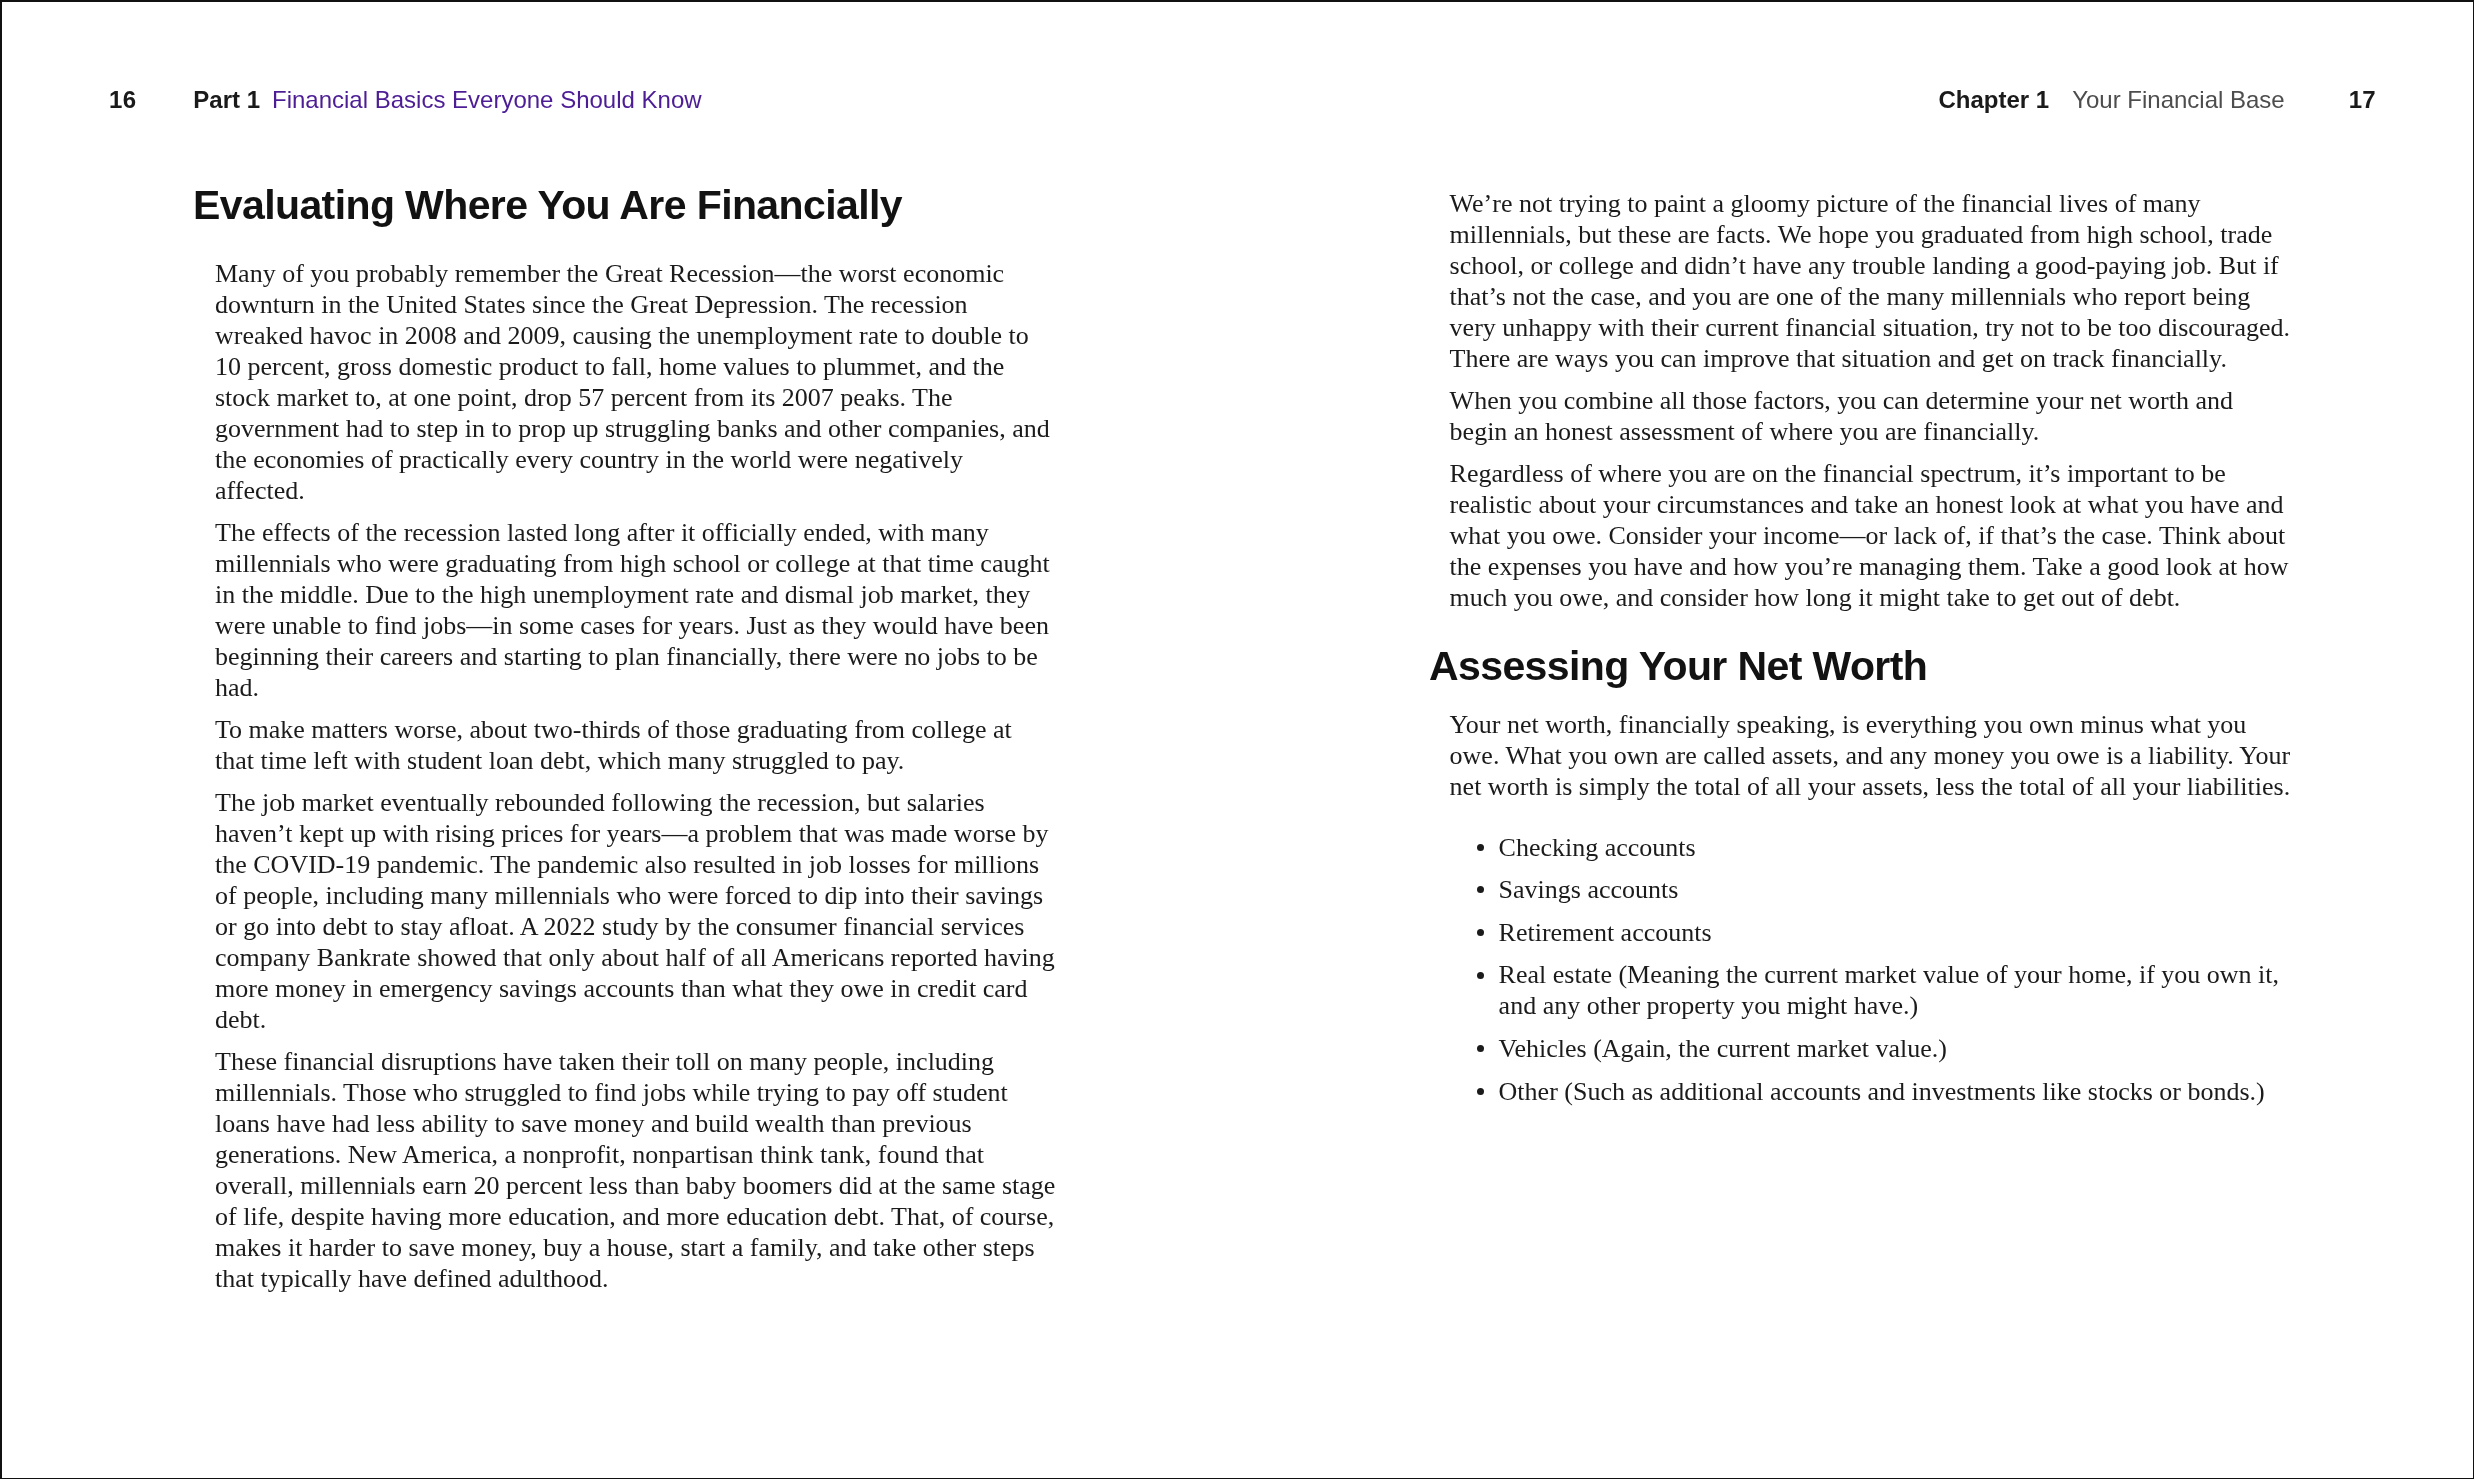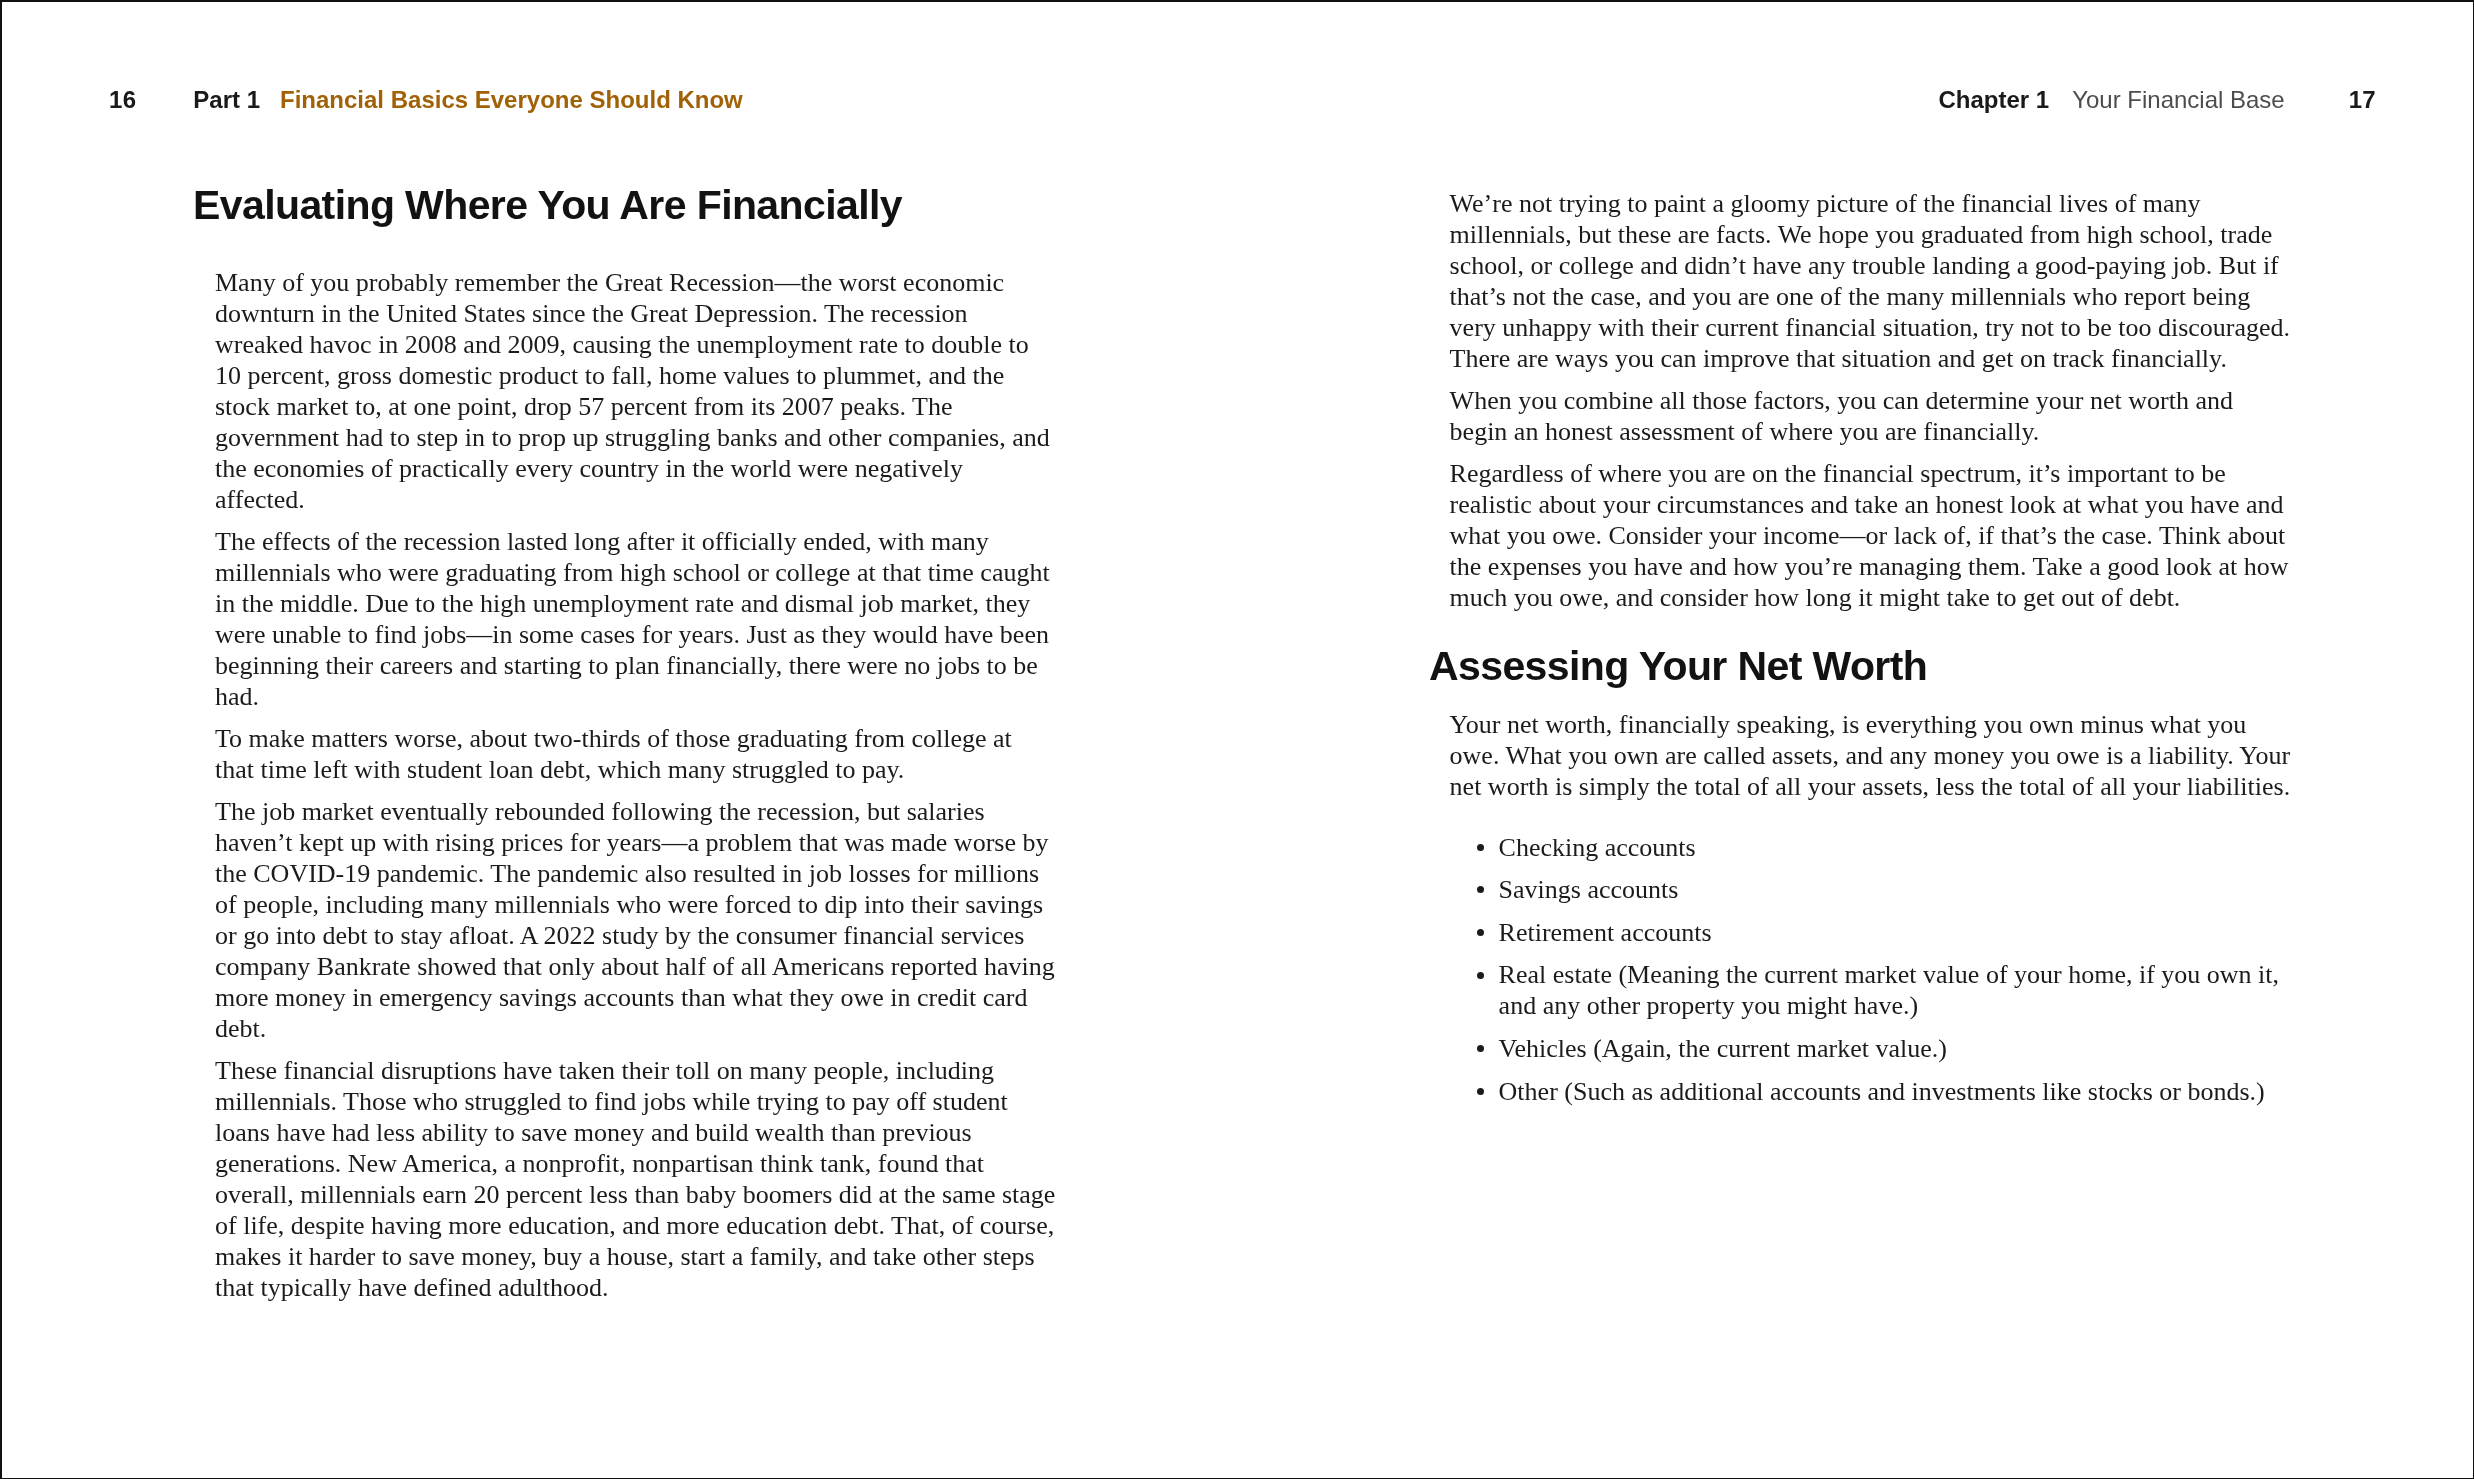--- a/index.html
+++ b/index.html
@@ -24,38 +24,38 @@
     font-family: "Liberation Sans", sans-serif;
     font-size: 24px;
     line-height: 1.2;
     color: #1a1a1a;
     white-space: nowrap;
   }
   .running-head.left  { left: 107px; }
   .running-head.right { right: 97px; }
   .folio { font-weight: 700; letter-spacing: 0.3px; }
   .part-label    { font-weight: 700; margin-left: 57px; }
-  .part-title    { color: #a16207; margin-left: 20px; font-weight: bold; }
+  .part-title    { color: #4c1d95; margin-left: 12px; }
   .chapter-label { font-weight: 700; }
   .chapter-title { color: #4d4d4d; margin-left: 23px; }
   .running-head.right .folio { margin-left: 64px; }
 
   
   .page-col { position: absolute; }
   .left-col  { left: 191px;  top: 182px; width: 864px; }
   .right-col { left: 1427px; top: 186px; width: 864px; }
 
   h1.section-title {
     font-family: "Liberation Sans", sans-serif;
     font-weight: 700;
     font-size: 41px;
     line-height: 1.05;
     letter-spacing: -0.6px;
     color: #121212;
-    margin: 0 0 40px 0;
+    margin: 0 0 31px 0;
   }
   .right-col h1.section-title { margin: 32px 0 20.6px 0; }
 
   .body-col {
     font-size: 26px;
     line-height: 31px;
     color: #1b1b1b;
   }
   .left-col  .body-col { margin-left: 22px; width: 842px; }
   .right-col .body-col { margin-left: 20.6px; width: 843px; }

